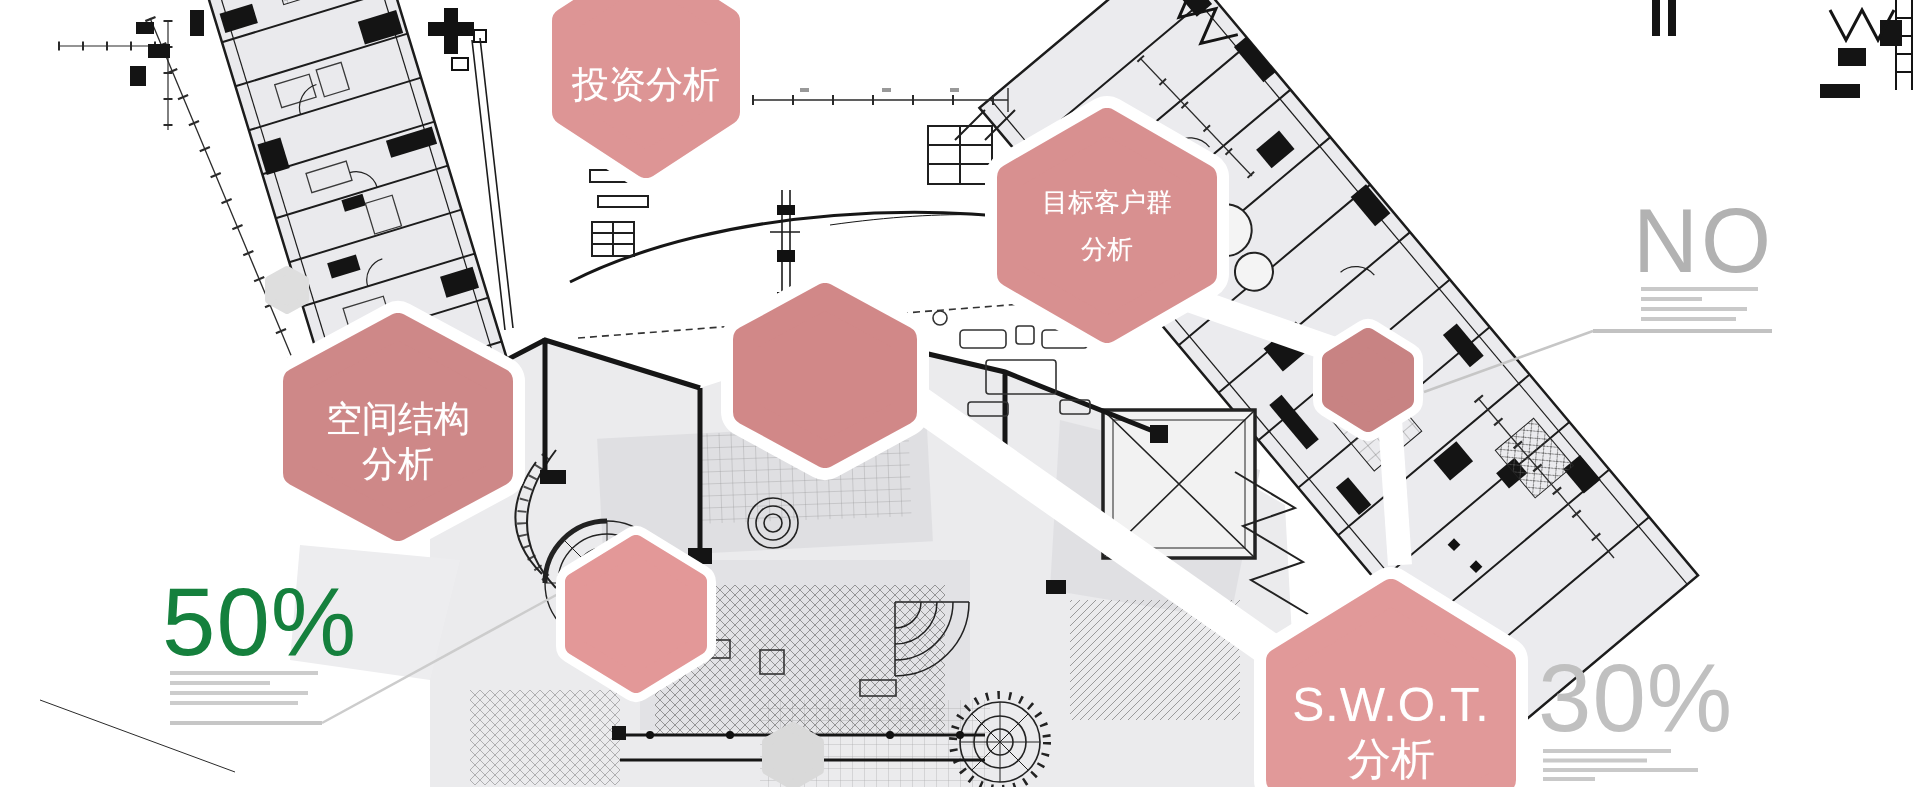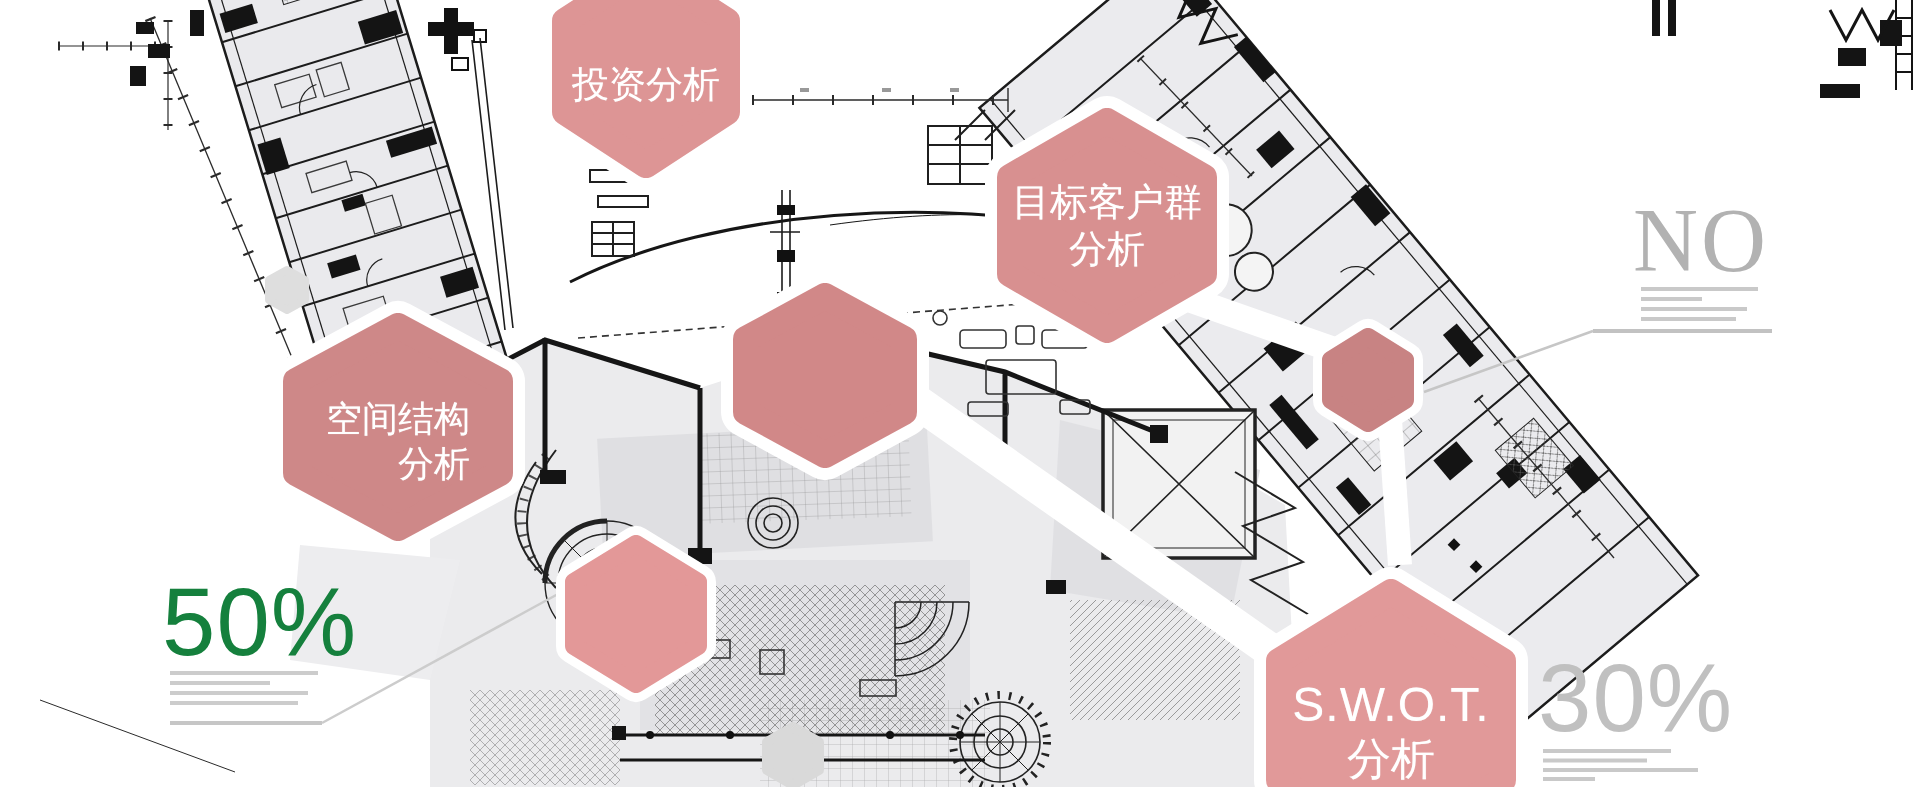--- a/index.html
+++ b/index.html
@@ -5,28 +5,28 @@
   html,body{margin:0;padding:0;background:#fff;}
   #stage{position:relative;width:1920px;height:787px;overflow:hidden;background:#ffffff;
          font-family:"Liberation Sans","DejaVu Sans",sans-serif;}
   #stage svg{position:absolute;left:0;top:0;}
   .hx-halo{fill:#ffffff;stroke:#ffffff;stroke-linejoin:round;}
   .hexfill{stroke-linejoin:round;opacity:.96;}
   .hx-label{position:absolute;transform:translate(-50%,-50%);color:#ffffff;text-align:center;
             white-space:nowrap;z-index:6;text-shadow:0 0 1px rgba(255,255,255,.5);}
   .hx-label span{display:block;}
   #lbl-investment{left:646px;top:85px;font-size:37px;}
-  #lbl-target{left:1107px;top:226px;font-size:38px;line-height:47px;}
+  #lbl-target{left:1107px;top:226px;font-size:26px;line-height:47px;}
   #lbl-competition{left:825px;top:383px;font-size:37px;}
-  #lbl-spatial{left:398px;top:441px;font-size:36px;line-height:45px;text-align:right;}
+  #lbl-spatial{left:398px;top:441px;font-size:36px;line-height:45px;}
   #lbl-swot{left:1391px;top:724px;line-height:54px;}
   #lbl-swot .l1{font-size:48px;letter-spacing:1px;margin-top:16px;}
   #lbl-swot .l2{font-size:44px;}
   .anno-big{position:absolute;z-index:5;line-height:1;}
-  #anno-no{left:1633px;top:196px;font-family:Liberation Serif, serif;
+  #anno-no{left:1633px;top:196px;font-family:Liberation Sans, sans-serif;
            font-size:90px;color:#b2b2b2;letter-spacing:3px;}
   #anno-50{left:162px;top:574px;font-size:96px;font-weight:300;color:#15803d;letter-spacing:1px;}
   #anno-30{left:1538px;top:650px;font-size:96px;font-weight:300;color:#c0c0c0;letter-spacing:1px;text-align:right;}
 </style>
 </head>
 <body>
 
 <div id="stage">
 
   <svg width="1920" height="787" viewBox="0 0 1920 787">

